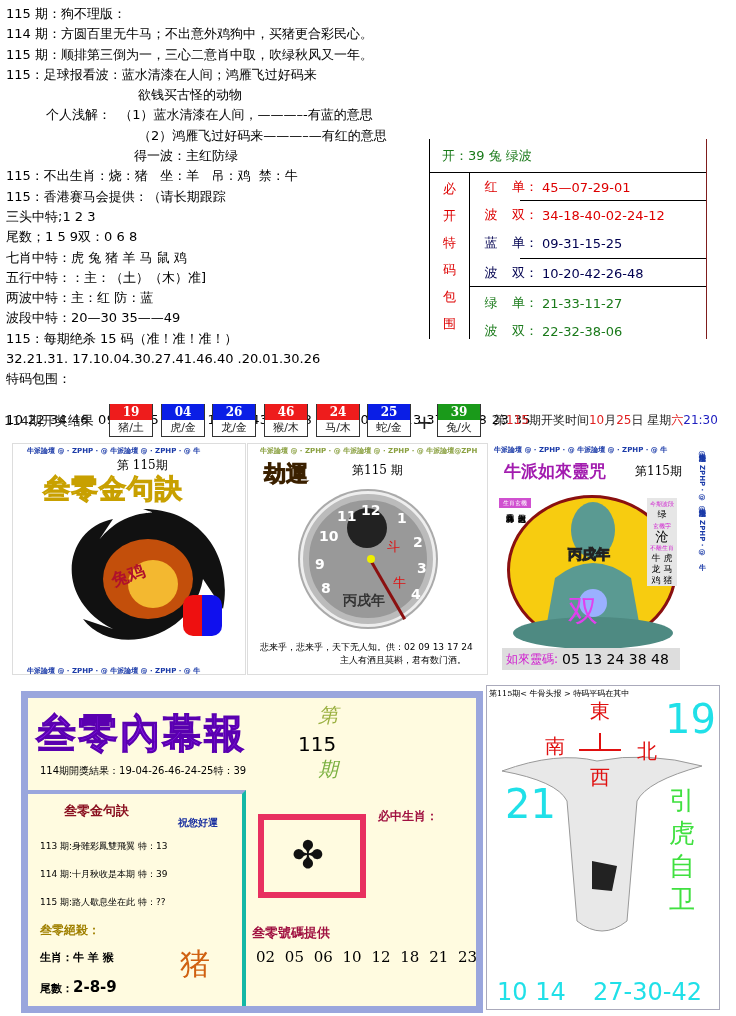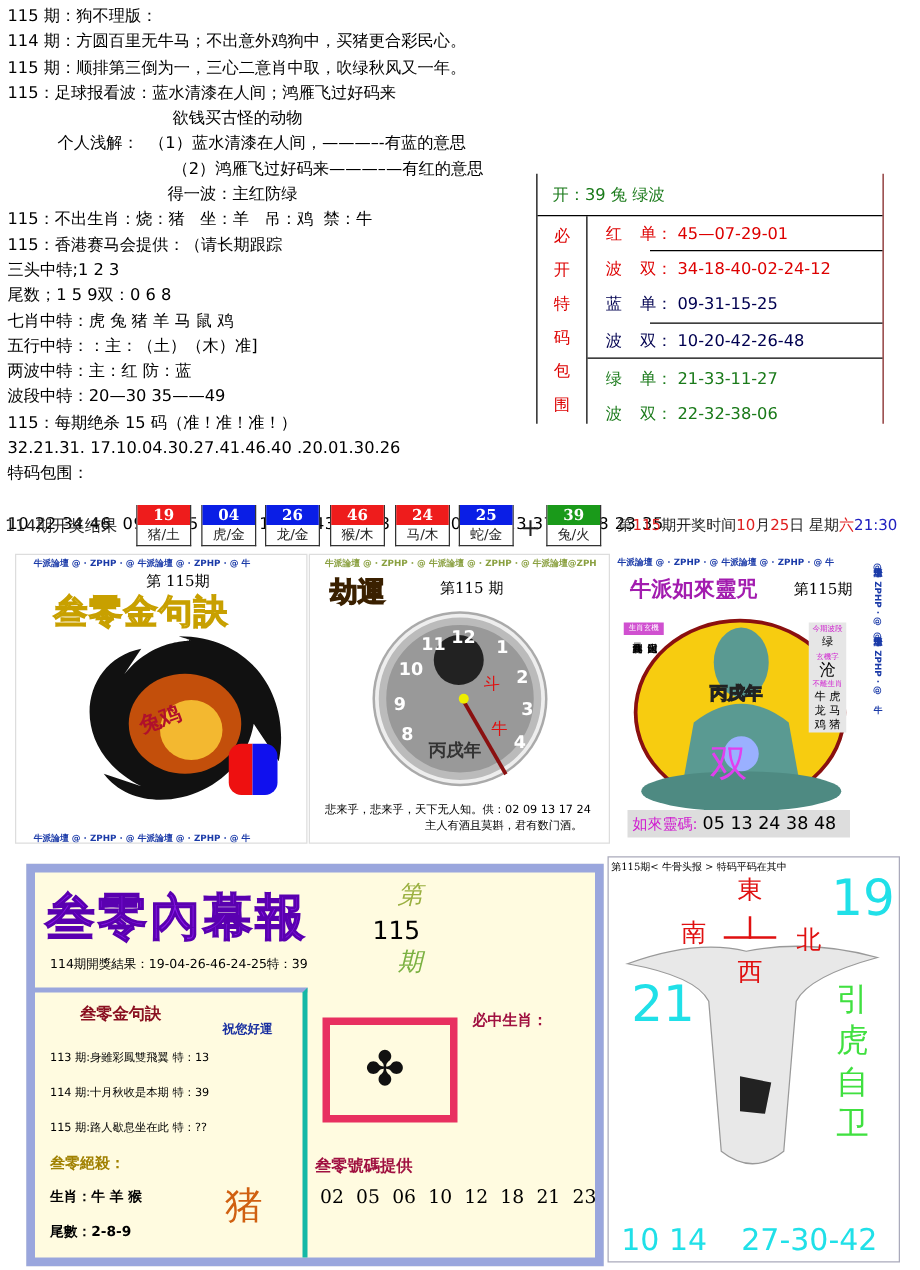--- a/index.html
+++ b/index.html
@@ -229,21 +229,21 @@
     <div style="position:absolute;left:36px;top:8px;font-size:13px;font-weight:bold;color:#8a1020;">叁零金句訣</div>
     <div style="position:absolute;left:150px;top:22px;font-size:10px;color:#1a30a0;font-weight:bold">祝您好運</div>
     <div style="position:absolute;left:12px;top:46px;font-size:9px">113 期:身雖彩鳳雙飛翼 特：13</div>
     <div style="position:absolute;left:12px;top:74px;font-size:9px">114 期:十月秋收是本期 特：39</div>
     <div style="position:absolute;left:12px;top:102px;font-size:9px">115 期:路人歇息坐在此 特：??</div>
     <div style="position:absolute;left:12px;top:128px;font-size:12px;color:#a08000;font-weight:bold">叁零絕殺：</div>
     <div style="position:absolute;left:12px;top:156px;font-size:11px;font-weight:bold">
       <span>生肖：</span><span>牛 羊 猴</span>
     </div>
     <div style="position:absolute;left:12px;top:184px;font-size:11px;font-weight:bold">
-      <span>尾數：</span><span style="font-size:11px">2-8-9</span>
+      <span>尾數：</span><span style="font-size:15px">2-8-9</span>
     </div>
     <div style="position:absolute;left:152px;top:150px;font-size:30px;color:#d06010;">猪</div>
   </div>
   <div style="position:absolute;left:230px;top:116px;width:108px;height:84px;border:6px solid #e83060;background:#fffbe0">
     <div style="position:absolute;left:28px;top:10px;font-size:38px;color:#111;line-height:50px">✤</div>
   </div>
   <div style="position:absolute;left:350px;top:110px;font-size:12px;font-weight:bold;color:#a01040;">必中生肖：</div>
   <div style="position:absolute;left:224px;top:226px;font-size:13px;font-weight:bold;color:#a01040;">叁零號碼提供</div>
   <div style="position:absolute;left:228px;top:250px;font-size:15px;font-family:'DejaVu Serif',serif;word-spacing:5px;white-space:nowrap">02 05 06 10 12 18 21 23</div>
 </div>

